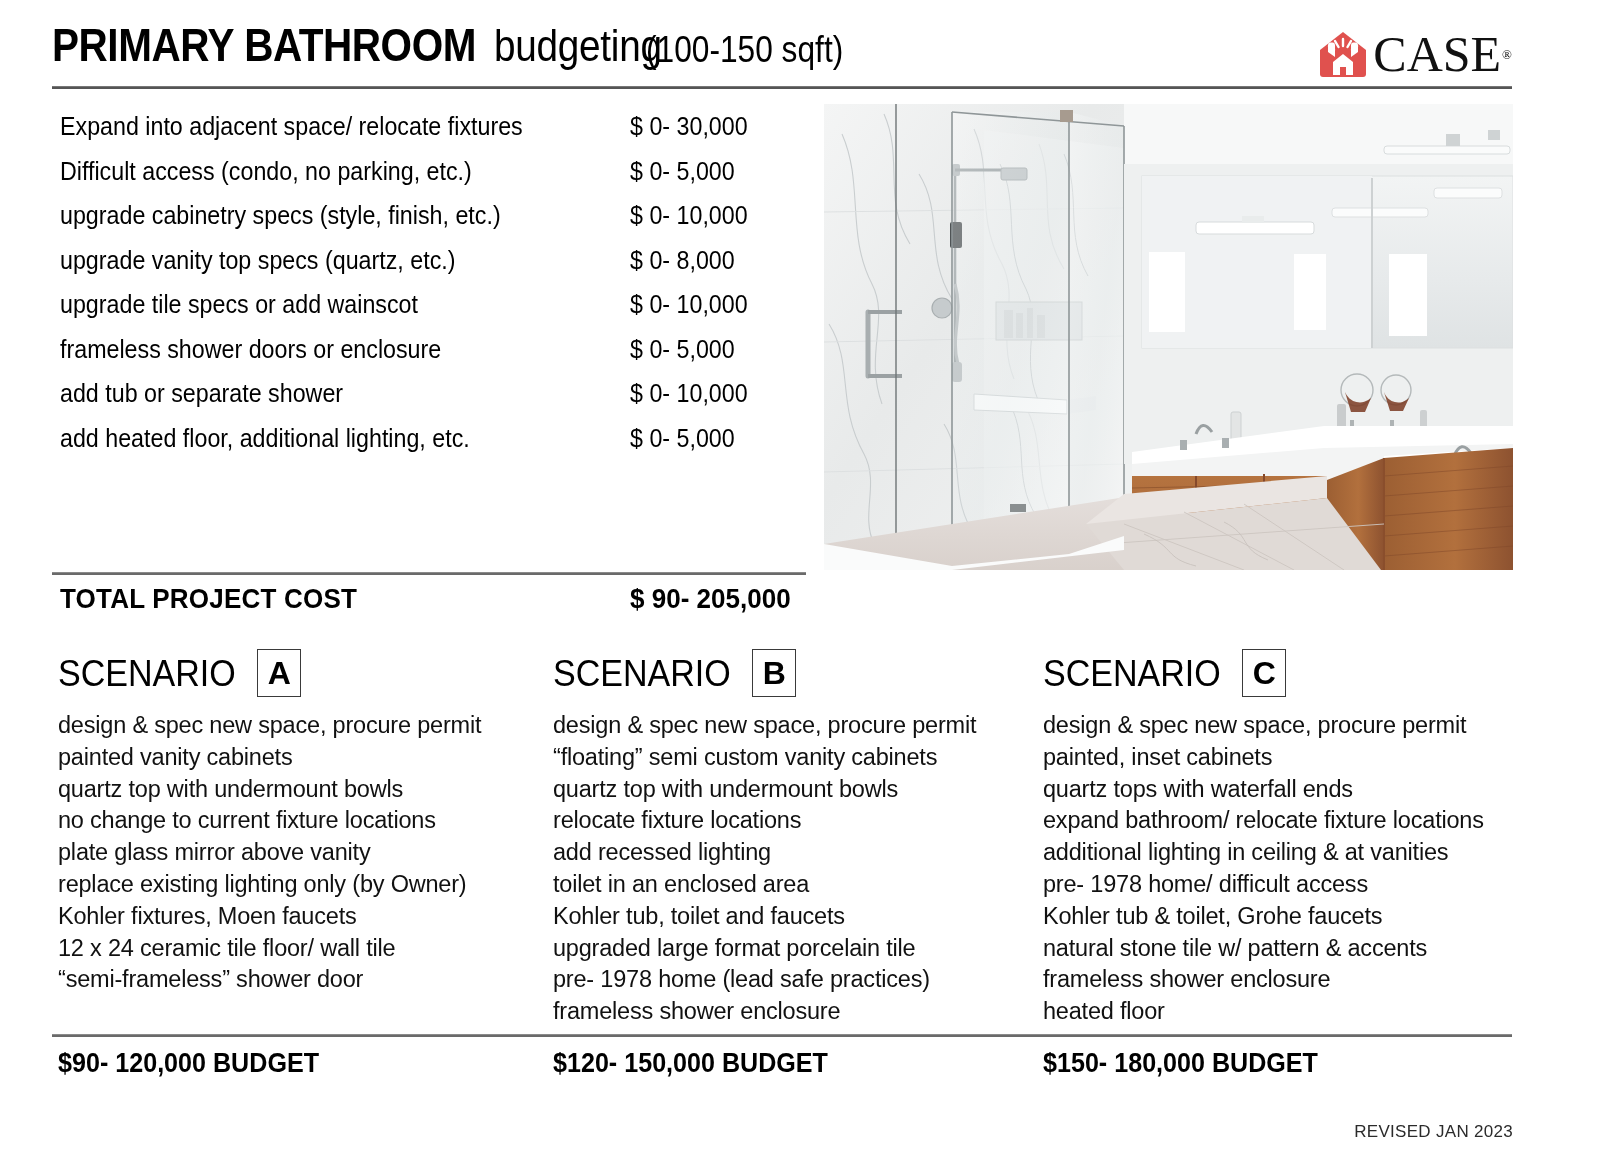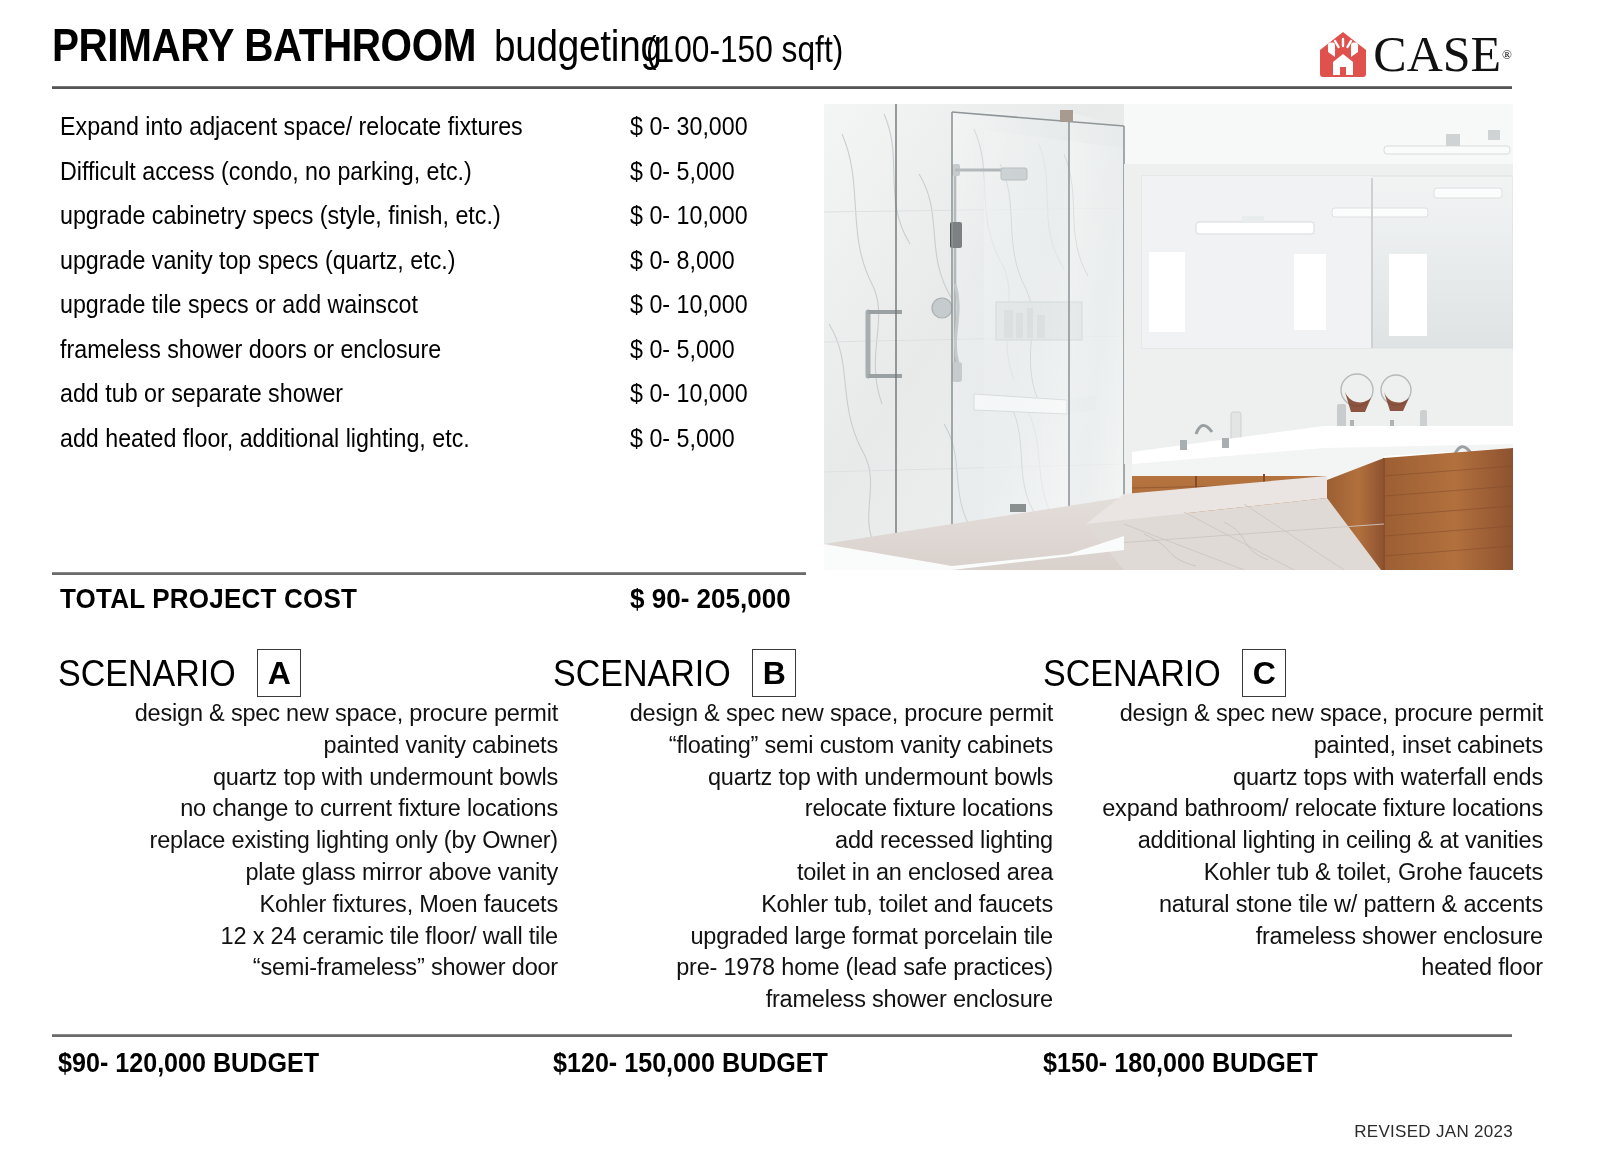--- a/index.html
+++ b/index.html
@@ -161,21 +161,21 @@
     border: 1.6px solid #3a3a3a;
     display: flex; align-items: center; justify-content: center;
     font-family: "Liberation Sans Narrow", "Liberation Sans", sans-serif;
     font-weight: 700; font-size: 32px;
     margin-left: 4px;
   }
   .sc-a .sc-badge { margin-left: 6px; }
   .sc-b .sc-badge { margin-left: 6px; }
   .sc-c .sc-badge { margin-left: 6px; }
 
-  .sc-list { margin-top: 0; text-align: right; }
+  .sc-list { margin-top: 12px; }
   .sc-item {
     font-family: "Liberation Sans", sans-serif;
     font-size: 23.5px;
     line-height: 31.8px;
     letter-spacing: -0.2px;
     white-space: nowrap;
     color: #111;
   }
 
   .rule-budget {
@@ -488,22 +488,22 @@
     <div class="scenario sc-a">
       <div class="sc-head">
         <span class="sc-title">SCENARIO</span>
         <span class="sc-badge">A</span>
       </div>
       <div class="sc-list">
         <div class="sc-item">design &amp; spec new space, procure permit</div>
         <div class="sc-item">painted vanity cabinets</div>
         <div class="sc-item">quartz top with undermount bowls</div>
         <div class="sc-item">no change to current fixture locations</div>
+        <div class="sc-item">plate glass mirror above vanity</div>
         <div class="sc-item">replace existing lighting only (by Owner)</div>
-        <div class="sc-item">plate glass mirror above vanity</div>
         <div class="sc-item">Kohler fixtures, Moen faucets</div>
         <div class="sc-item">12 x 24 ceramic tile floor/ wall tile</div>
         <div class="sc-item">“semi-frameless” shower door</div>
       </div>
     </div>
 
     <div class="scenario sc-b">
       <div class="sc-head">
         <span class="sc-title">SCENARIO</span>
         <span class="sc-badge">B</span>
@@ -526,20 +526,21 @@
       <div class="sc-head">
         <span class="sc-title">SCENARIO</span>
         <span class="sc-badge">C</span>
       </div>
       <div class="sc-list">
         <div class="sc-item">design &amp; spec new space, procure permit</div>
         <div class="sc-item">painted, inset cabinets</div>
         <div class="sc-item">quartz tops with waterfall ends</div>
         <div class="sc-item">expand bathroom/ relocate fixture locations</div>
         <div class="sc-item">additional lighting in ceiling &amp; at vanities</div>
+        <div class="sc-item">pre- 1978 home/ difficult access</div>
         <div class="sc-item">Kohler tub &amp; toilet, Grohe faucets</div>
         <div class="sc-item">natural stone tile w/ pattern &amp; accents</div>
         <div class="sc-item">frameless shower enclosure</div>
         <div class="sc-item">heated floor</div>
       </div>
     </div>
 
   </div>
 
   <div class="rule-budget"></div>

